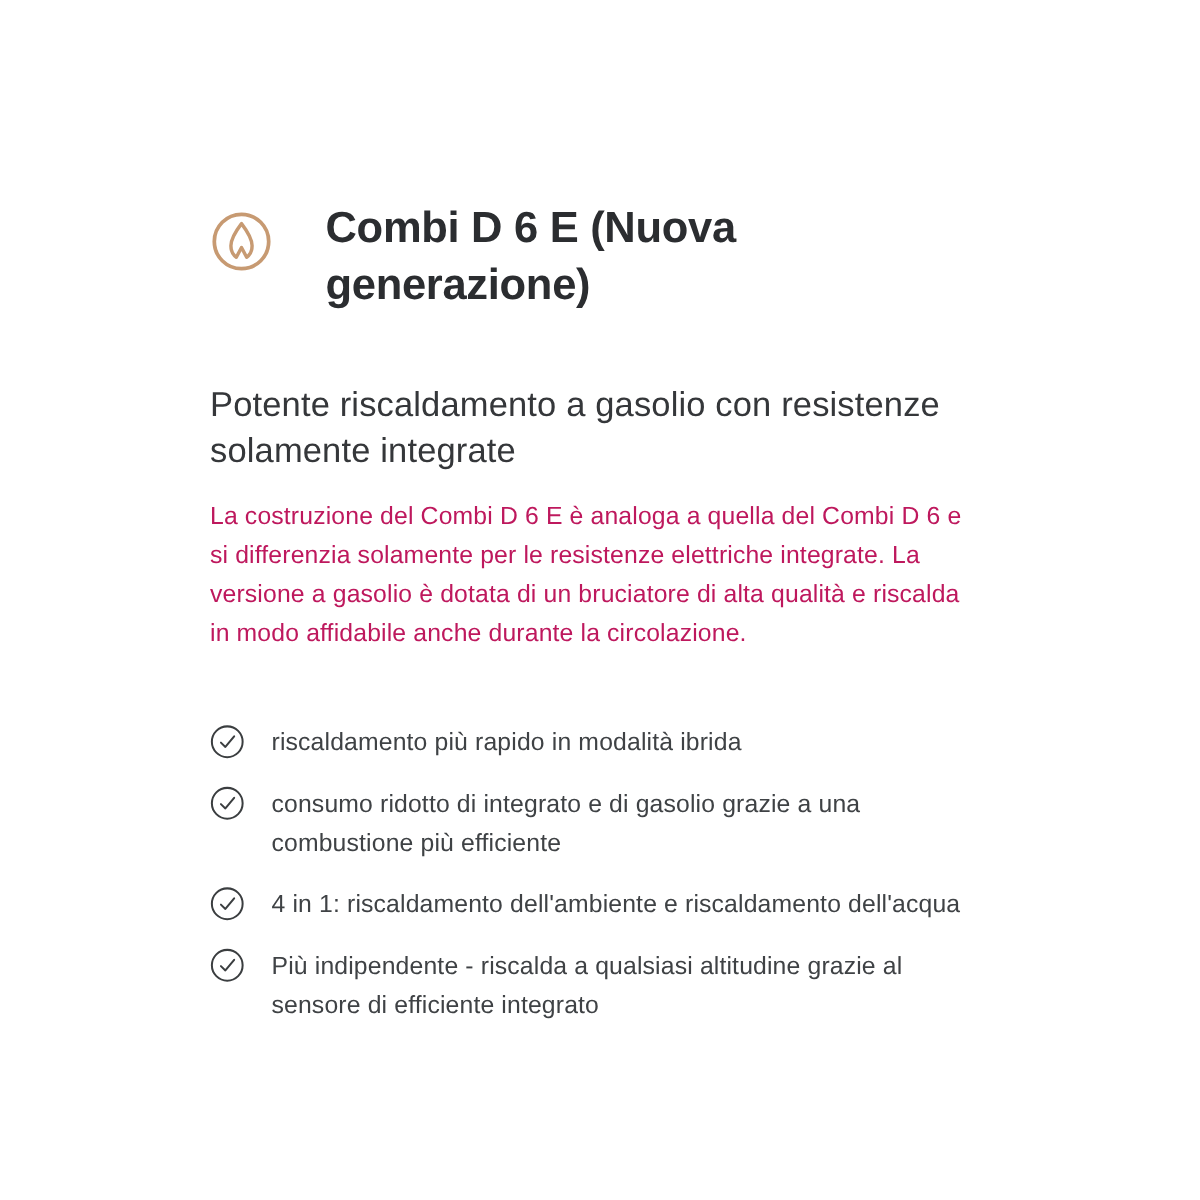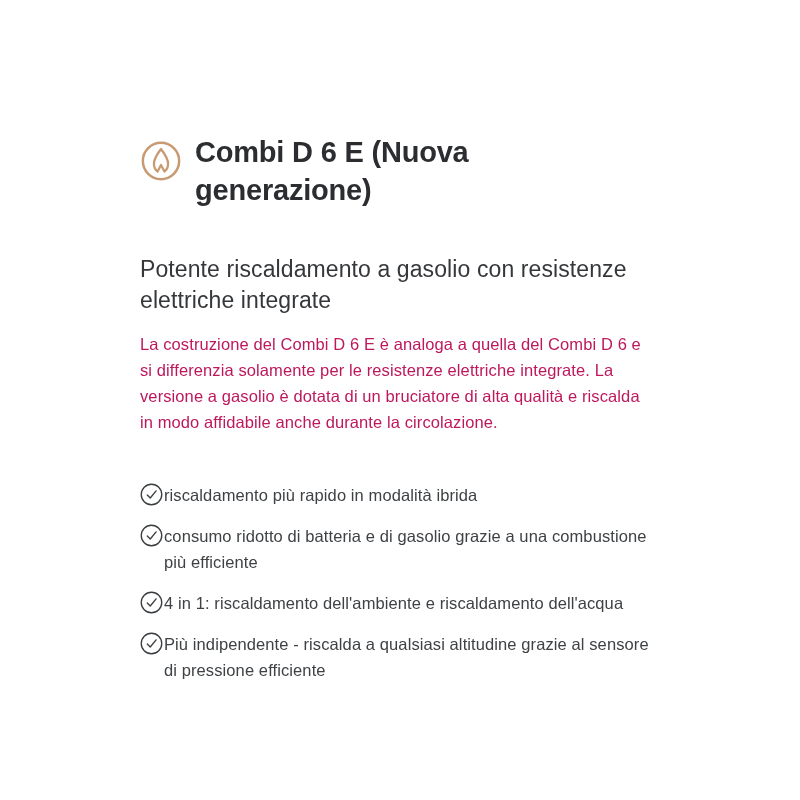--- a/index.html
+++ b/index.html
@@ -15,21 +15,21 @@
     background: #ffffff;
     overflow: hidden;
   }
   .content {
     padding: 133px 140px 0 140px;
     box-sizing: border-box;
   }
   .header {
     display: flex;
     align-items: flex-start;
-    gap: 13px;
+    gap: 35px;
   }
   .flame-badge {
     width: 42px;
     height: 42px;
     flex: 0 0 auto;
     margin-top: 7px;
     color: #c79a72;
   }
   .flame-badge svg { display: block; width: 100%; height: 100%; }
   .title {
@@ -60,21 +60,21 @@
     max-width: 505px;
   }
   .features {
     list-style: none;
     margin: 47px 0 0 0;
     padding: 0;
   }
   .feature {
     display: flex;
     align-items: flex-start;
-    gap: 1px;
+    gap: 18px;
     margin-bottom: 15px;
     font-size: 16.5px;
     line-height: 26px;
     color: #3f4245;
     letter-spacing: 0.1px;
     max-width: 528px;
   }
   .check {
     width: 23px;
     height: 23px;
@@ -94,57 +94,57 @@
     <div class="header">
       <span class="flame-badge">
         <svg viewBox="0 0 44 44" xmlns="http://www.w3.org/2000/svg" aria-hidden="true">
           <circle cx="22" cy="22" r="19" fill="none" stroke="currentColor" stroke-width="2.6"></circle>
           <path d="M22 9.5 C17.2 15.8 14.6 20.4 14.6 25 C14.6 28.6 16.2 31.4 18.4 33 L22 26.2 L25.6 33 C27.8 31.4 29.4 28.6 29.4 25 C29.4 20.4 26.8 15.8 22 9.5 Z" fill="none" stroke="currentColor" stroke-width="2.4" stroke-linejoin="round"></path>
         </svg>
       </span>
       <h1 class="title">Combi D 6 E (Nuova generazione)</h1>
     </div>
 
-    <h2 class="subtitle">Potente riscaldamento a gasolio con resistenze elettriche integrate</h2>
+    <h2 class="subtitle">Potente riscaldamento a gasolio con resistenze solamente integrate</h2>
 
     <p class="description">La costruzione del Combi D 6 E è analoga a quella del Combi D 6 e si differenzia solamente per le resistenze elettriche integrate. La versione a gasolio è dotata di un bruciatore di alta qualità e riscalda in modo affidabile anche durante la circolazione.</p>
 
     <ul class="features">
       <li class="feature">
         <span class="check">
           <svg viewBox="0 0 24 24" xmlns="http://www.w3.org/2000/svg" aria-hidden="true">
             <circle cx="12" cy="12" r="10.7" fill="none" stroke="currentColor" stroke-width="1.4"></circle>
             <path d="M7.6 12.6 L10.7 15.6 L16.8 8.2" fill="none" stroke="currentColor" stroke-width="1.4" stroke-linecap="round" stroke-linejoin="round"></path>
           </svg>
         </span>
         <span class="feature-text">riscaldamento più rapido in modalità ibrida</span>
       </li>
       <li class="feature">
         <span class="check">
           <svg viewBox="0 0 24 24" xmlns="http://www.w3.org/2000/svg" aria-hidden="true">
             <circle cx="12" cy="12" r="10.7" fill="none" stroke="currentColor" stroke-width="1.4"></circle>
             <path d="M7.6 12.6 L10.7 15.6 L16.8 8.2" fill="none" stroke="currentColor" stroke-width="1.4" stroke-linecap="round" stroke-linejoin="round"></path>
           </svg>
         </span>
-        <span class="feature-text">consumo ridotto di batteria e di gasolio grazie a una combustione più efficiente</span>
+        <span class="feature-text">consumo ridotto di integrato e di gasolio grazie a una combustione più efficiente</span>
       </li>
       <li class="feature">
         <span class="check">
           <svg viewBox="0 0 24 24" xmlns="http://www.w3.org/2000/svg" aria-hidden="true">
             <circle cx="12" cy="12" r="10.7" fill="none" stroke="currentColor" stroke-width="1.4"></circle>
             <path d="M7.6 12.6 L10.7 15.6 L16.8 8.2" fill="none" stroke="currentColor" stroke-width="1.4" stroke-linecap="round" stroke-linejoin="round"></path>
           </svg>
         </span>
         <span class="feature-text">4 in 1: riscaldamento dell'ambiente e riscaldamento dell'acqua</span>
       </li>
       <li class="feature">
         <span class="check">
           <svg viewBox="0 0 24 24" xmlns="http://www.w3.org/2000/svg" aria-hidden="true">
             <circle cx="12" cy="12" r="10.7" fill="none" stroke="currentColor" stroke-width="1.4"></circle>
             <path d="M7.6 12.6 L10.7 15.6 L16.8 8.2" fill="none" stroke="currentColor" stroke-width="1.4" stroke-linecap="round" stroke-linejoin="round"></path>
           </svg>
         </span>
-        <span class="feature-text">Più indipendente - riscalda a qualsiasi altitudine grazie al sensore di pressione efficiente</span>
+        <span class="feature-text">Più indipendente - riscalda a qualsiasi altitudine grazie al sensore di efficiente integrato</span>
       </li>
     </ul>
 
   </div>
 </div>
 
 </body></html>

